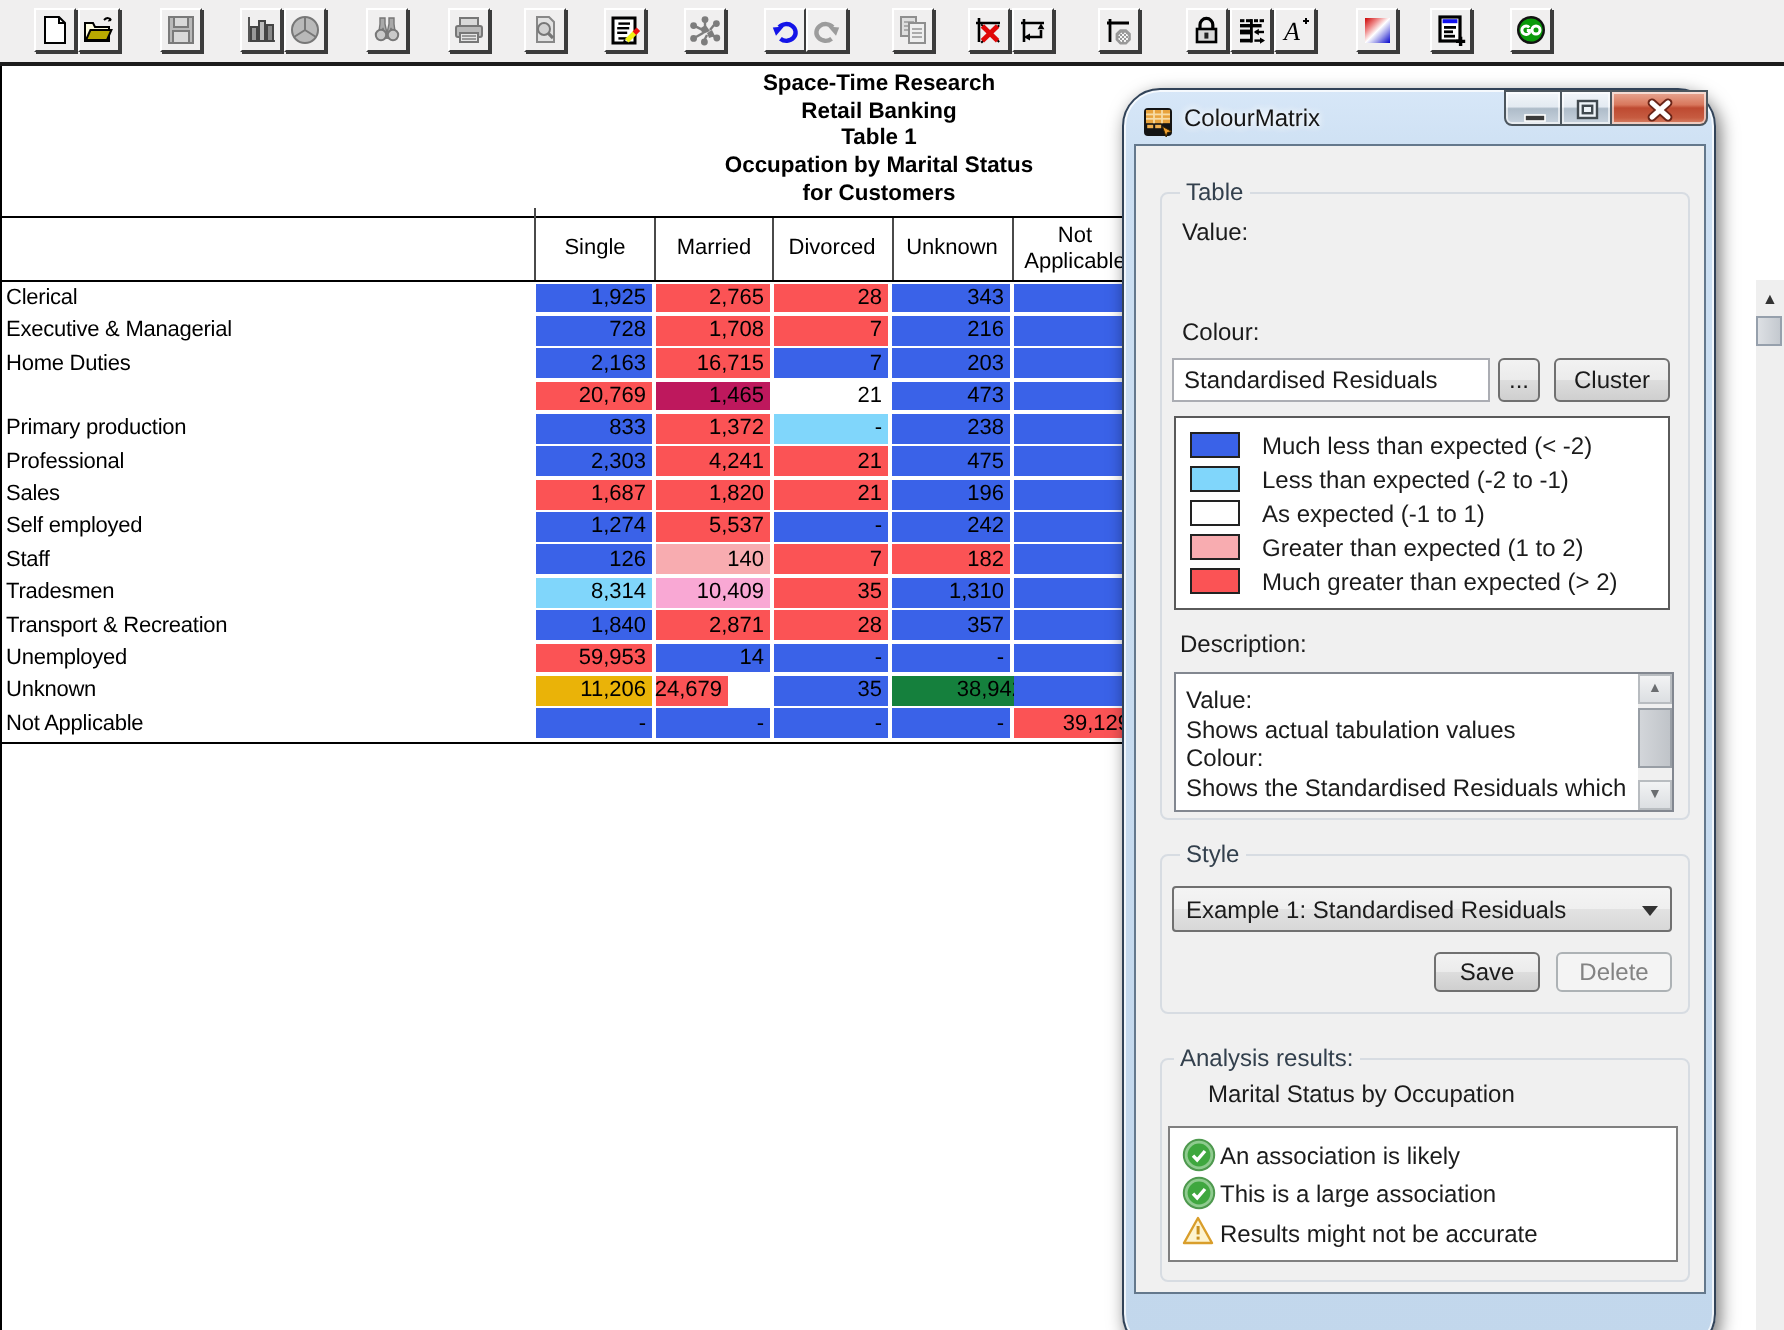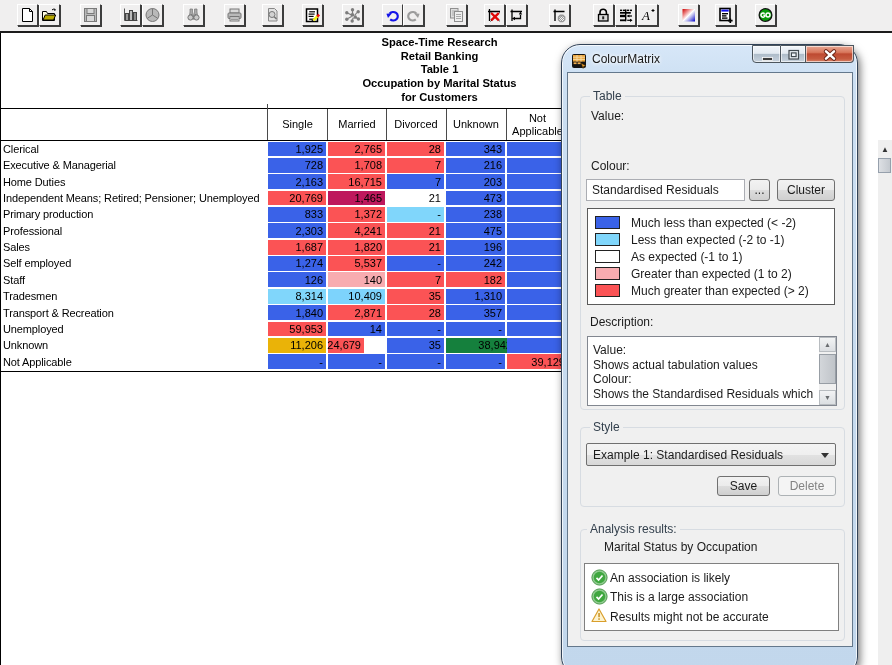--- a/index.html
+++ b/index.html
@@ -298,21 +298,20 @@
     <div class="vh" style="left:506px"></div>
     <div class="vh" style="left:568px"></div>
 <div class="hc" style="left:268px;width:59px">Single</div>
 <div class="hc" style="left:328px;width:58px">Married</div>
 <div class="hc" style="left:387px;width:58px">Divorced</div>
 <div class="hc" style="left:446px;width:60px">Unknown</div>
 <div class="hc" style="left:507px;width:61px">Not<br>Applicable</div>
 <div class="rl" style="top:141.5px">Clerical</div>
 <div class="rl" style="top:157.9px">Executive &amp; Managerial</div>
 <div class="rl" style="top:174.2px">Home Duties</div>
-<div class="rl" style="top:190.6px">Independent Means; Retired; Pensioner; Unemployed</div>
 <div class="rl" style="top:206.9px">Primary production</div>
 <div class="rl" style="top:223.3px">Professional</div>
 <div class="rl" style="top:239.7px">Sales</div>
 <div class="rl" style="top:256.0px">Self employed</div>
 <div class="rl" style="top:272.4px">Staff</div>
 <div class="rl" style="top:288.7px">Tradesmen</div>
 <div class="rl" style="top:305.1px">Transport &amp; Recreation</div>
 <div class="rl" style="top:321.5px">Unemployed</div>
 <div class="rl" style="top:337.8px">Unknown</div>
 <div class="rl" style="top:354.2px">Not Applicable</div>
@@ -355,21 +354,21 @@
 <div class="cc" style="left:328.0px;top:256.0px;width:57.0px;background:#FB5355">5,537</div>
 <div class="cc" style="left:387.0px;top:256.0px;width:57.0px;background:#3A62E8">-</div>
 <div class="cc" style="left:446.0px;top:256.0px;width:59.0px;background:#3A62E8">242</div>
 <div class="cc" style="left:507.0px;top:256.0px;width:61.0px;background:#3A62E8">-</div>
 <div class="cc" style="left:267.5px;top:272.4px;width:58.5px;background:#3A62E8">126</div>
 <div class="cc" style="left:328.0px;top:272.4px;width:57.0px;background:#F8ACB0">140</div>
 <div class="cc" style="left:387.0px;top:272.4px;width:57.0px;background:#FB5355">7</div>
 <div class="cc" style="left:446.0px;top:272.4px;width:59.0px;background:#FB5355">182</div>
 <div class="cc" style="left:507.0px;top:272.4px;width:61.0px;background:#3A62E8">-</div>
 <div class="cc" style="left:267.5px;top:288.7px;width:58.5px;background:#80D6FB">8,314</div>
-<div class="cc" style="left:328.0px;top:288.7px;width:57.0px;background:#7dd3fc">10,409</div>
+<div class="cc" style="left:328.0px;top:288.7px;width:57.0px;background:#f9a8d4">10,409</div>
 <div class="cc" style="left:387.0px;top:288.7px;width:57.0px;background:#FB5355">35</div>
 <div class="cc" style="left:446.0px;top:288.7px;width:59.0px;background:#3A62E8">1,310</div>
 <div class="cc" style="left:507.0px;top:288.7px;width:61.0px;background:#3A62E8">-</div>
 <div class="cc" style="left:267.5px;top:305.1px;width:58.5px;background:#3A62E8">1,840</div>
 <div class="cc" style="left:328.0px;top:305.1px;width:57.0px;background:#FB5355">2,871</div>
 <div class="cc" style="left:387.0px;top:305.1px;width:57.0px;background:#FB5355">28</div>
 <div class="cc" style="left:446.0px;top:305.1px;width:59.0px;background:#3A62E8">357</div>
 <div class="cc" style="left:507.0px;top:305.1px;width:61.0px;background:#3A62E8">-</div>
 <div class="cc" style="left:267.5px;top:321.5px;width:58.5px;background:#FB5355">59,953</div>
 <div class="cc" style="left:328.0px;top:321.5px;width:57.0px;background:#3A62E8">14</div>

